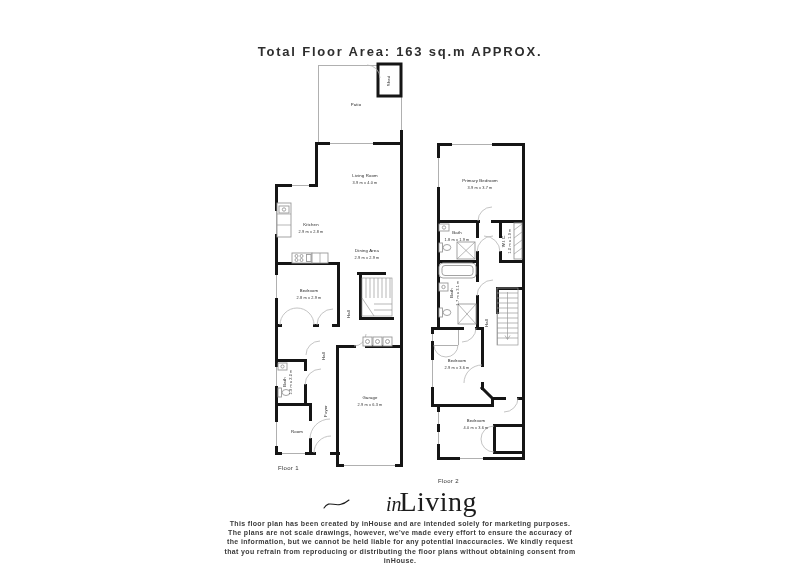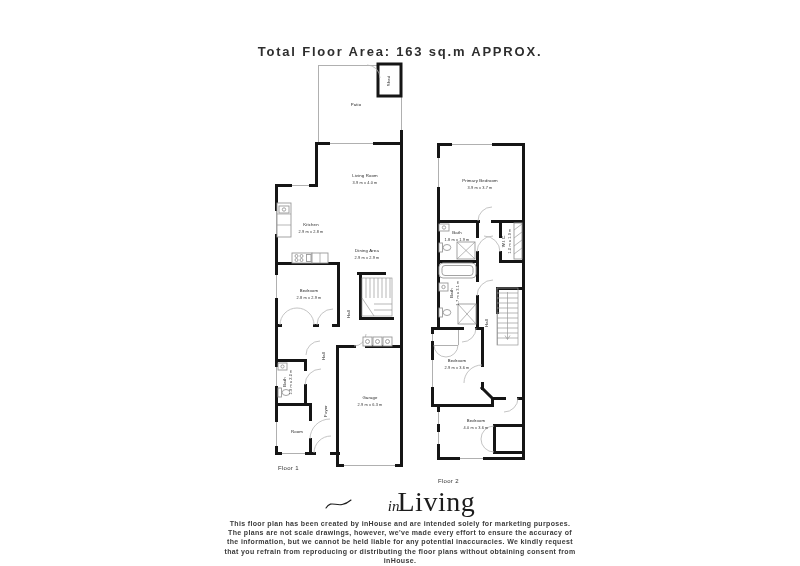--- a/index.html
+++ b/index.html
@@ -22,21 +22,21 @@
   text.rn{font-family:"Liberation Sans",sans-serif;font-size:4.3px;fill:#1d1d1d;
           text-anchor:middle;letter-spacing:0.15px;}
   text.rd{font-family:"Liberation Sans",sans-serif;font-size:3.9px;fill:#333;
           text-anchor:middle;letter-spacing:0.1px;}
   .floor-label{position:absolute;font-size:6px;color:#333;letter-spacing:0.3px;}
   .fl1{left:278px;top:465px;}
   .fl2{left:438px;top:478px;}
   .logo{position:absolute;top:486px;left:0;width:100%;display:flex;
         justify-content:center;align-items:baseline;color:#1c1c1c;}
   .logo-swash{position:relative;top:2px;margin-right:-7px;}
-  .logo-in{font-family:"Liberation Serif",serif;font-style:italic;font-size:15px;margin-left:42px;}
+  .logo-in{font-family:"Liberation Serif",serif;font-style:italic;font-size:20px;margin-left:42px;}
   .logo-house{font-family:"Liberation Serif",serif;font-size:28px;margin-left:-2px;
         letter-spacing:0.5px;font-weight:400;}
   .disclaimer{position:absolute;top:519px;left:50%;transform:translateX(-50%);
         width:356px;text-align:center;font-size:7px;font-weight:bold;color:#3a3a3a;
         letter-spacing:0.35px;line-height:1.32;}
 </style>
 </head>
 <body>
 
 <div class="page">

